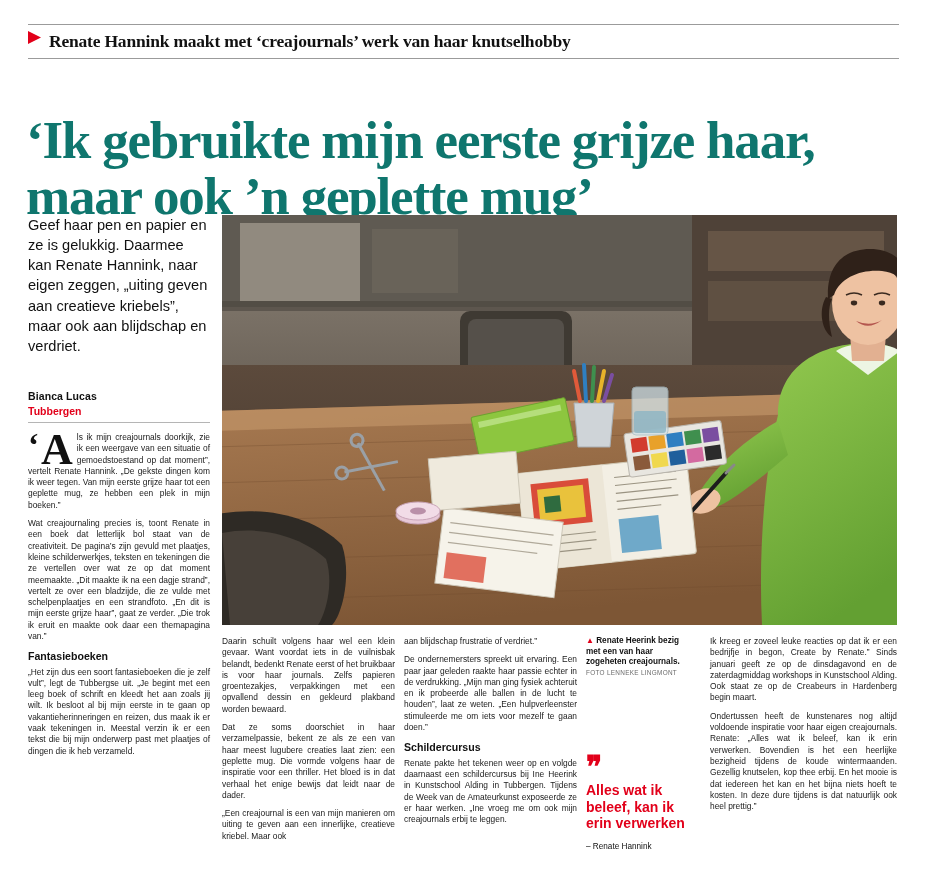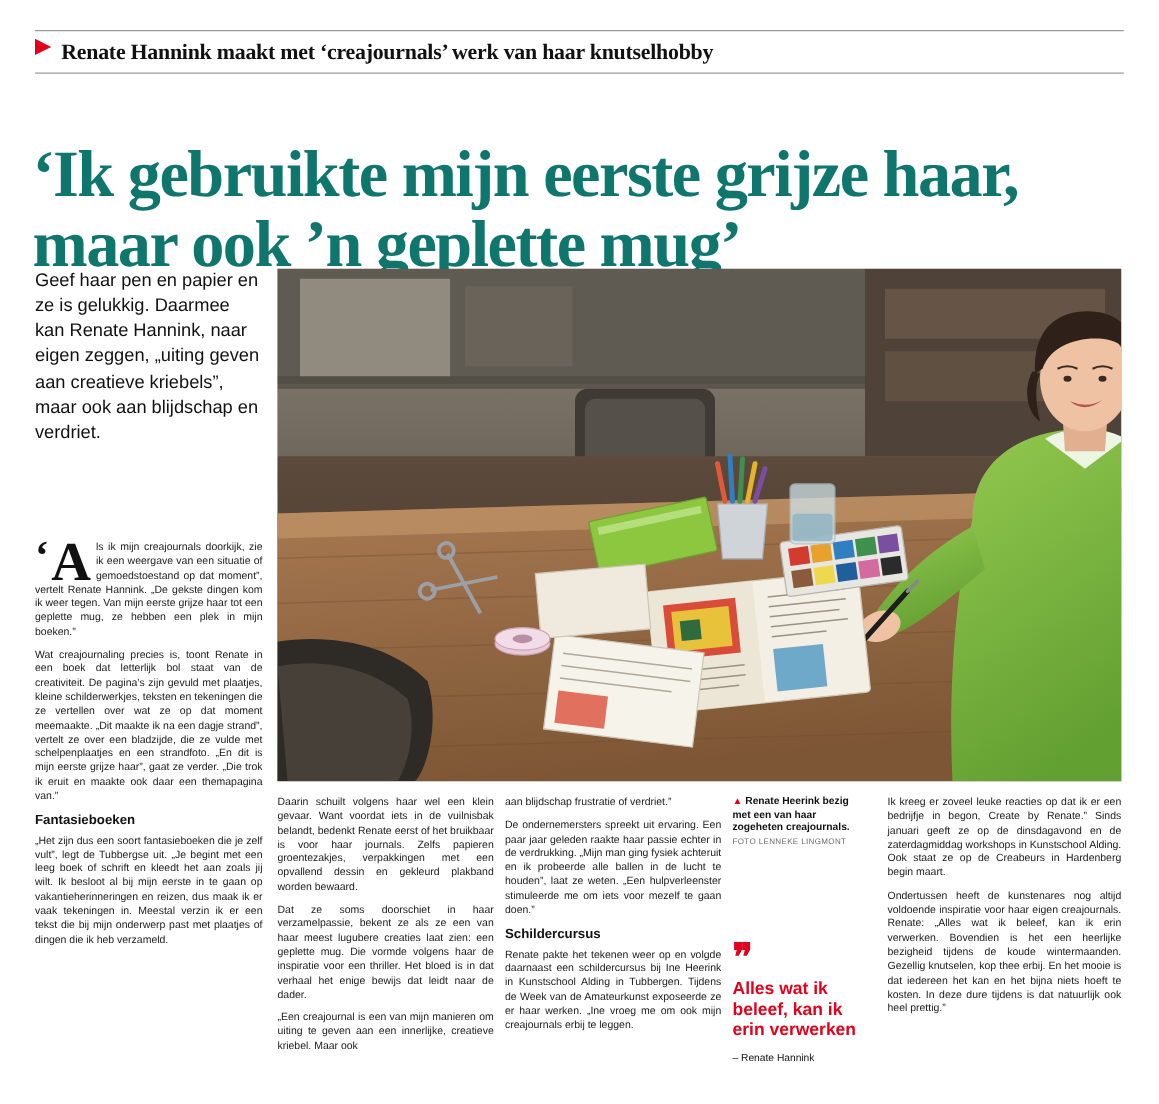--- a/index.html
+++ b/index.html
@@ -181,20 +181,25 @@
     <span class="kicker-mark"></span>
     <span class="kicker-text">Renate Hannink maakt met ‘creajournals’ werk van haar knutselhobby</span>
   </div>
 
   <div class="kicker-rule-bottom"></div>
 
   <h1 class="headline">‘Ik gebruikte mijn eerste grijze haar, maar ook ’n geplette mug’</h1>
 
   <div class="intro">Geef haar pen en papier en ze is gelukkig. Daarmee kan Renate Hannink, naar eigen zeggen, „uiting geven aan creatieve kriebels”, maar ook aan blijdschap en verdriet.</div>
 
+  <div class="byline">
+    <div class="byline-name">Bianca Lucas</div>
+    <div class="byline-place">Tubbergen</div>
+    <div class="byline-rule"></div>
+  </div>
 
   <div class="photo">
     <svg viewBox="0 0 675 410" preserveAspectRatio="xMidYMid slice">
       <defs>
         <linearGradient id="wallg" x1="0" y1="0" x2="0" y2="1">
           <stop offset="0" stop-color="#8d8478"></stop>
           <stop offset="1" stop-color="#6a6157"></stop>
         </linearGradient>
         <linearGradient id="tableg" x1="0" y1="0" x2="0.3" y2="1">
           <stop offset="0" stop-color="#a97b52"></stop>

